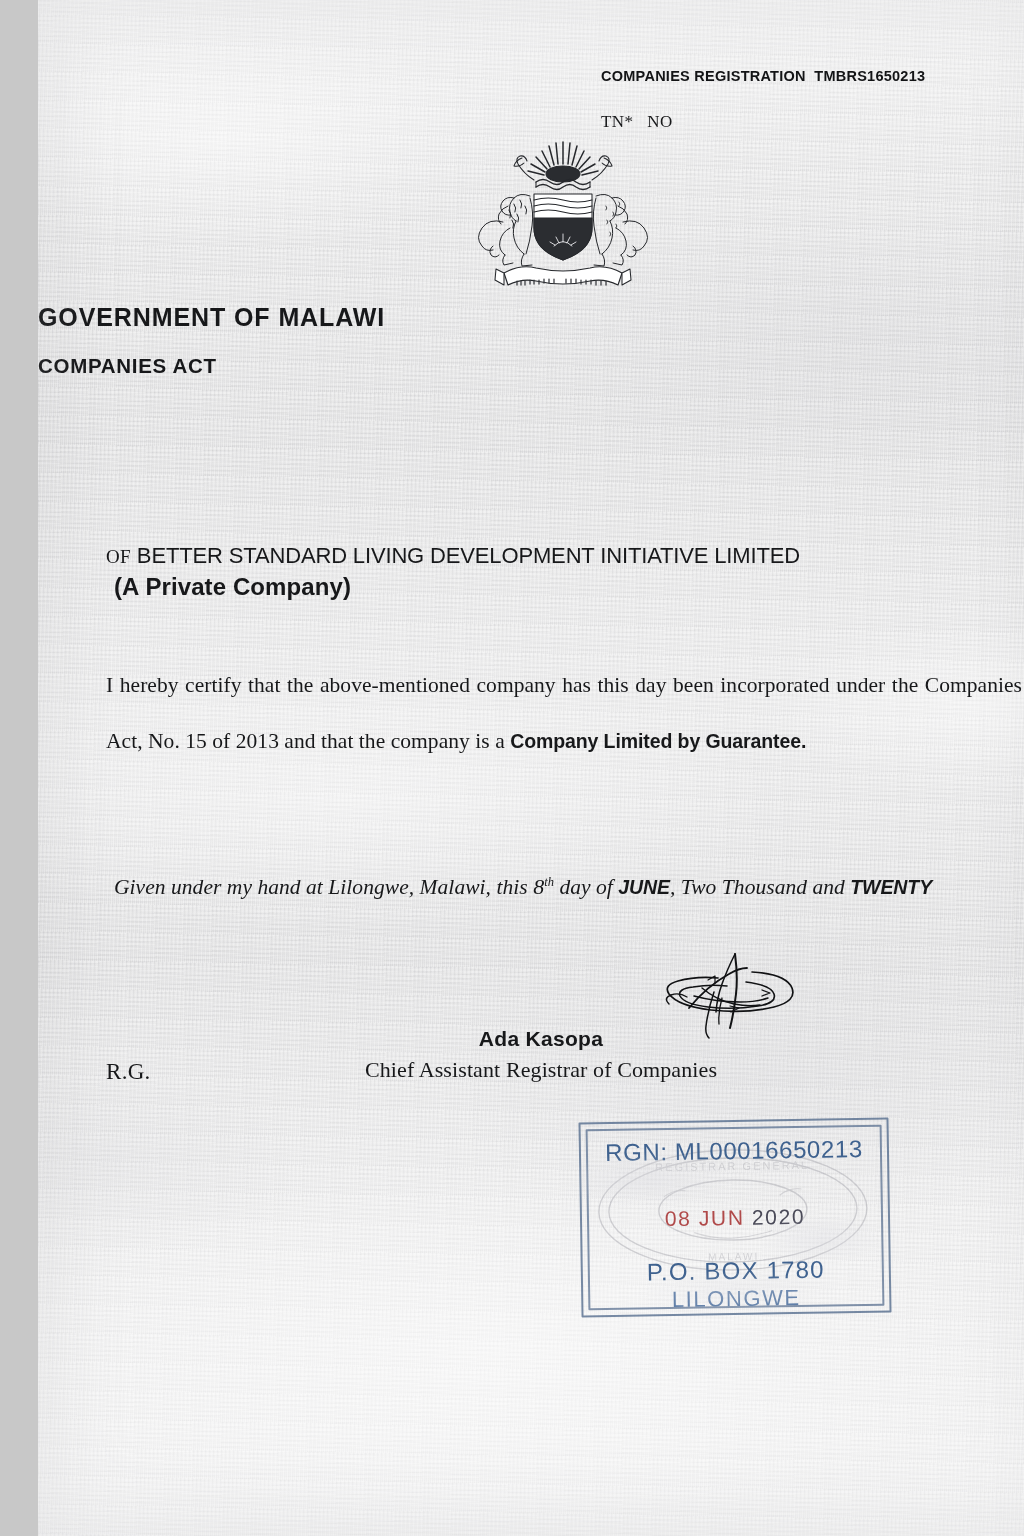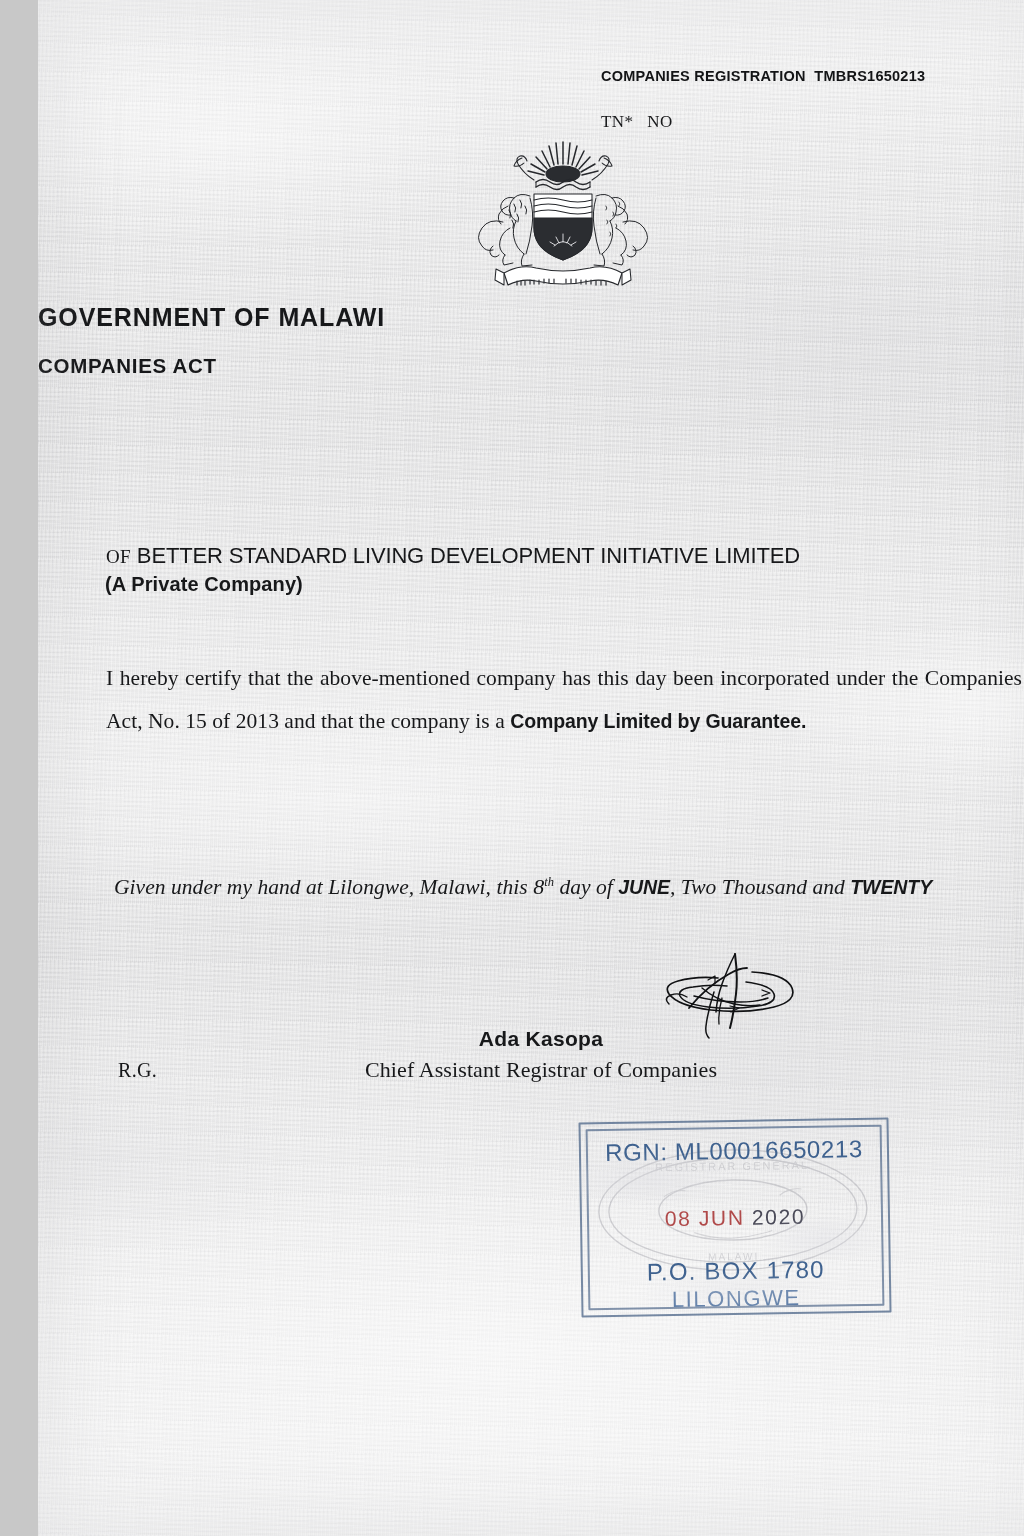--- a/index.html
+++ b/index.html
@@ -146,37 +146,37 @@
     font-size: 19px;
     letter-spacing: 0.3px;
   }
   #company-line .nm {
     font-size: 22px;
     font-weight: normal;
     letter-spacing: -0.15px;
   }
   #company-type {
     position: absolute;
-    left: 67px;
+    left: 76px;
     top: 573px;
-    font-size: 20px;
+    font-size: 24px;
     font-weight: bold;
     letter-spacing: 0.1px;
     white-space: pre;
   }
 
   
   #certify {
     position: absolute;
     left: 68px;
     top: 657px;
     width: 916px;
     font-family: "Liberation Serif", serif;
     font-size: 21.5px;
-    line-height: 43px;
+    line-height: 56px;
     letter-spacing: 0.05px;
     text-align: justify;
   }
   #certify .guarantee {
     font-family: "Liberation Sans", sans-serif;
     font-weight: bold;
     font-size: 19.5px;
     letter-spacing: -0.1px;
   }
 
@@ -229,24 +229,24 @@
     width: 1024px;
     text-align: center;
     font-family: "Liberation Serif", serif;
     font-size: 22px;
     letter-spacing: 0.1px;
     white-space: pre;
     transform: translateX(-9px);
   }
   #rg-mark {
     position: absolute;
-    left: 80px;
+    left: 68px;
     top: 1059px;
     font-family: "Liberation Serif", serif;
-    font-size: 20px;
+    font-size: 23px;
     letter-spacing: 0.3px;
     white-space: pre;
   }
 
   
   #stamp {
     position: absolute;
     left: 542px;
     top: 1120px;
     width: 310px;

